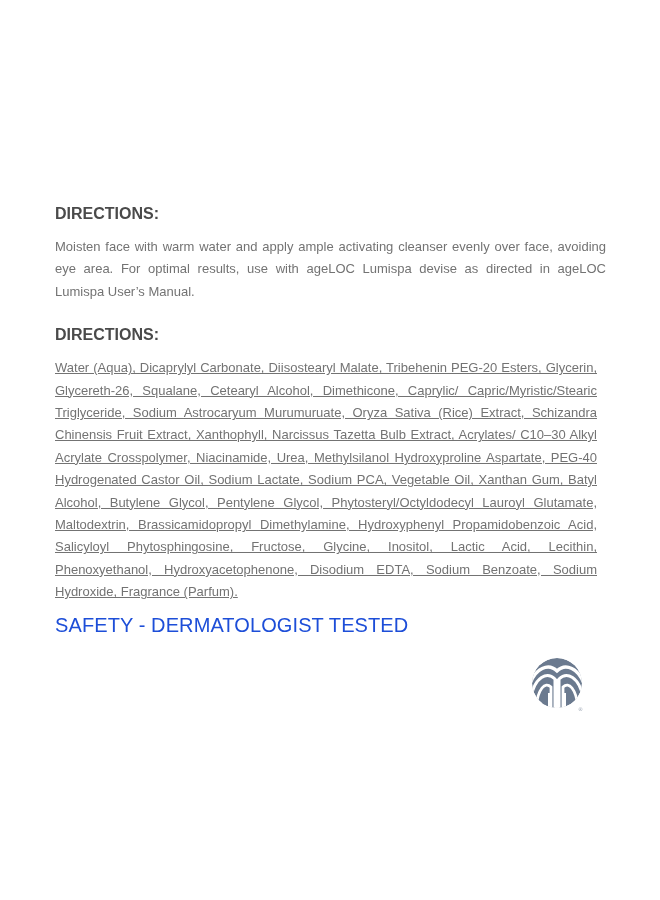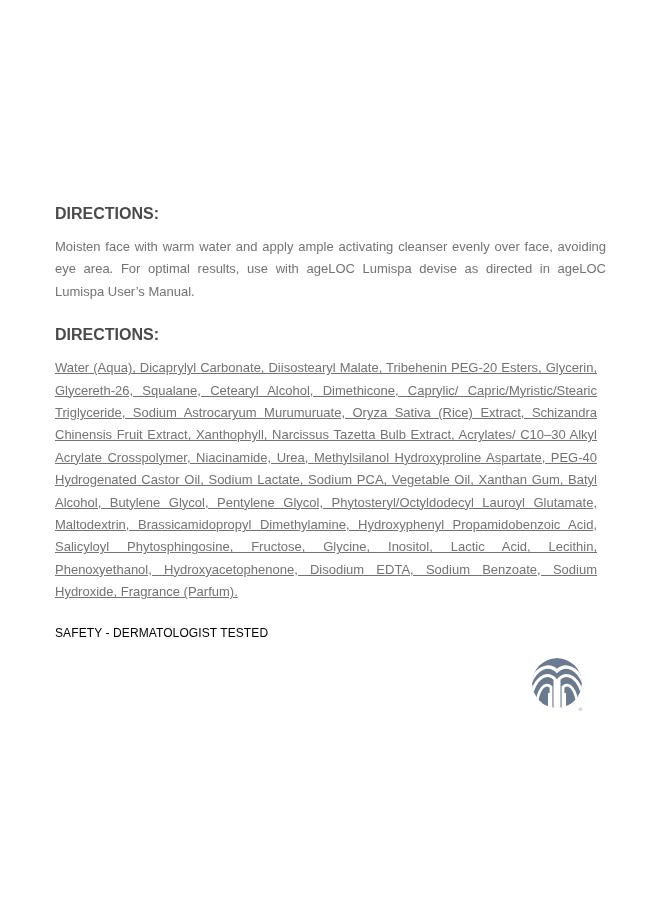--- a/index.html
+++ b/index.html
@@ -33,23 +33,23 @@
       line-height: 22.4px;
       text-align: justify;
       margin: 0;
       color: #737373;
     }
     .directions-heading { margin-top: 0; }
     .directions-text { margin-top: 12px; }
     .ingredients-heading { margin-top: 22px; }
     .ingredients-text { margin-top: 12px; width: 542px; text-decoration: underline; }
     .safety {
-      font-size: 12px;
-      margin-top: 22px;
-      color: #000000;
+      font-size: 20px;
+      margin-top: 10px;
+      color: #1d4ed8;
       letter-spacing: 0.1px;
     }
     .logo {
       position: absolute;
       left: 531px;
       top: 657px;
       width: 54px;
       height: 56px;
     }
   </style>

